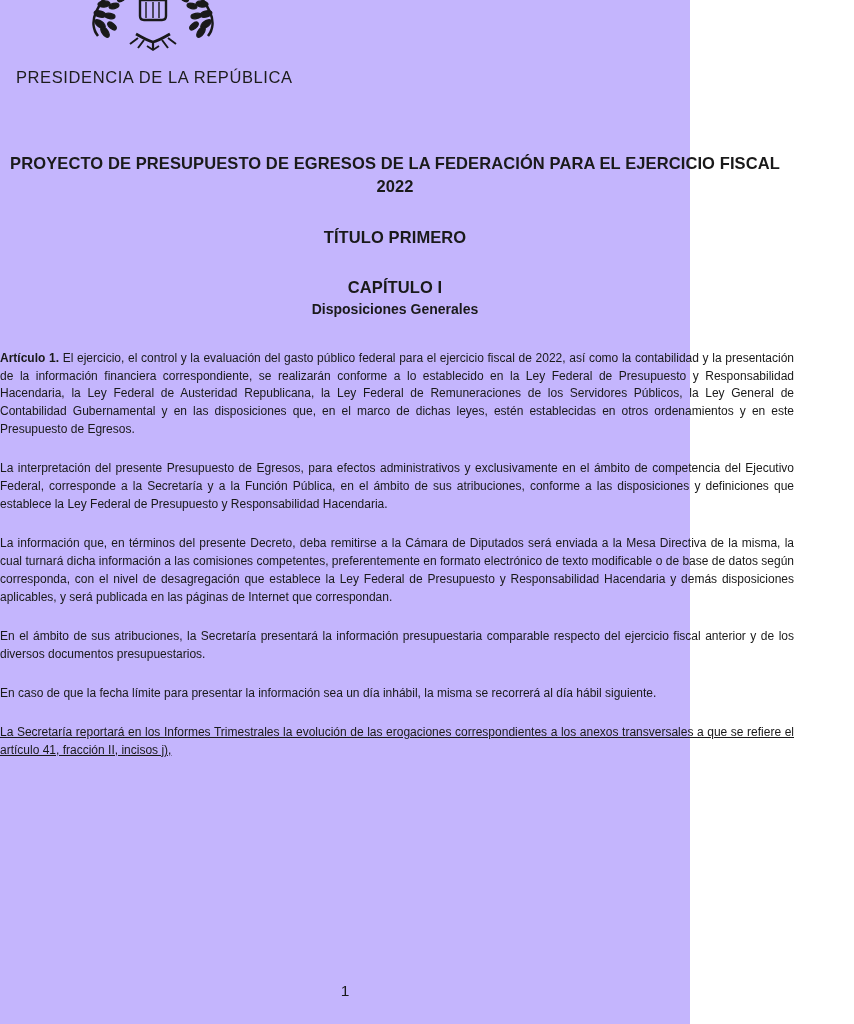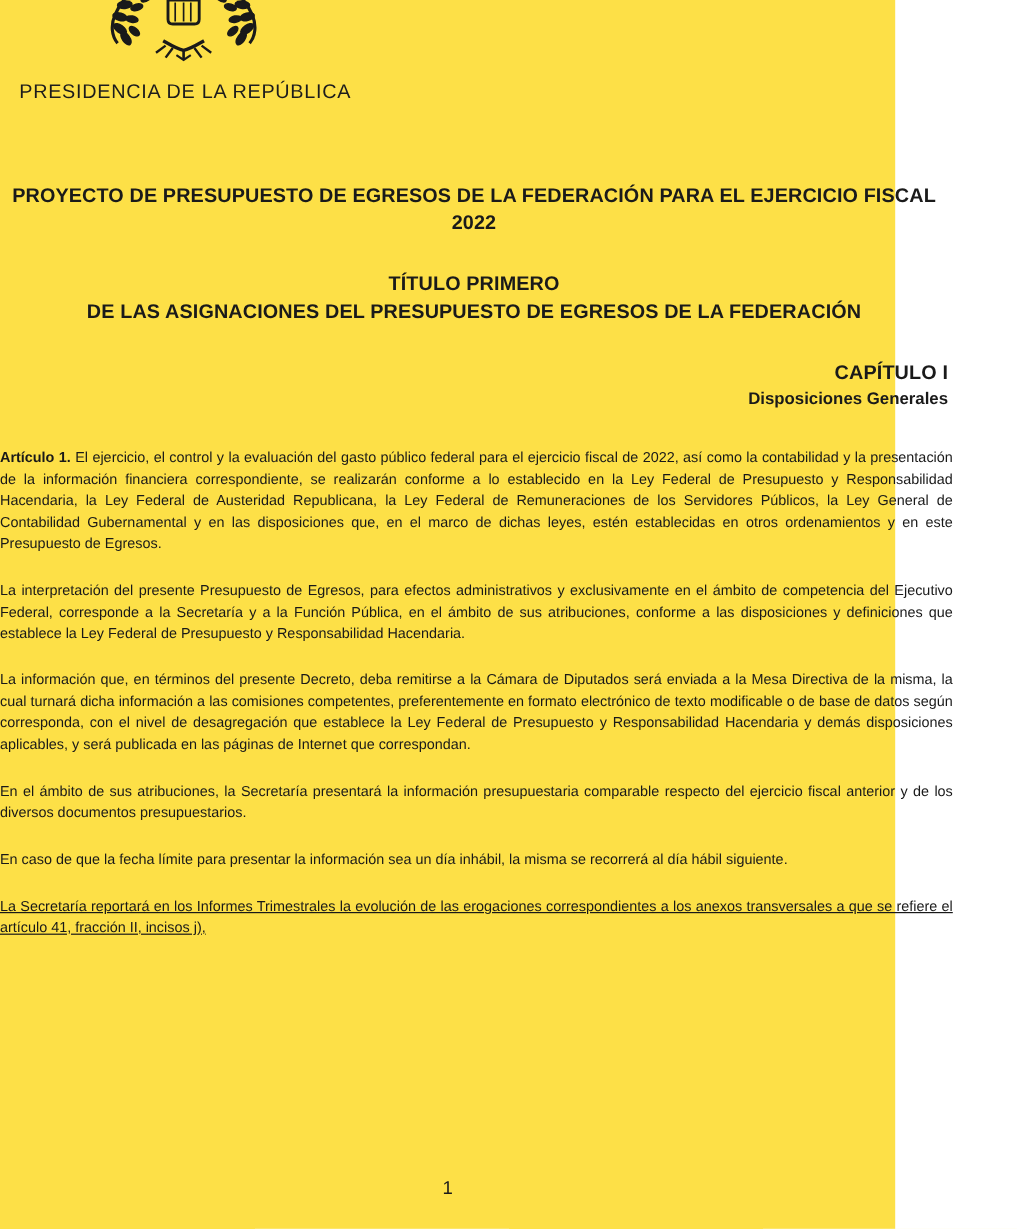--- a/index.html
+++ b/index.html
@@ -12,23 +12,23 @@
     width: 854px;
     height: 1024px;
     position: relative;
     font-family: "Liberation Sans", sans-serif;
     color: #1a1a1a;
     overflow: hidden;
   }
 
   .page {
     position: relative;
-    width: 746px;
+    width: 690px;
     height: 1024px;
-    background: #fde047;
+    background: #c4b5fd;
     padding: 0;
   }
 
   
   .letterhead {
     position: relative;
     height: 108px;
   }
   .emblem {
     position: absolute;
@@ -73,21 +73,20 @@
     text-align: center;
   }
   .section-line {
     font-size: 16.5px;
     font-weight: bold;
     line-height: 1.42;
     letter-spacing: 0.1px;
   }
   .chapter-group {
     margin-top: 27px;
-    text-align: right;
   }
   .chapter-line {
     font-size: 16.5px;
     font-weight: bold;
     line-height: 1.42;
     letter-spacing: 0.1px;
   }
   .chapter-sub {
     font-size: 14px;
     font-weight: bold;
@@ -192,21 +191,20 @@
 
     <div class="letterhead-title">PRESIDENCIA DE LA REPÚBLICA</div>
   </div>
 
   <div class="title-block">
 
     <h1 class="doc-title">PROYECTO DE PRESUPUESTO DE EGRESOS DE LA FEDERACIÓN PARA EL EJERCICIO FISCAL 2022</h1>
 
     <div class="section-group">
       <div class="section-line">TÍTULO PRIMERO</div>
-      <div class="section-line">DE LAS ASIGNACIONES DEL PRESUPUESTO DE EGRESOS DE LA FEDERACIÓN</div>
     </div>
 
     <div class="chapter-group">
       <div class="chapter-line">CAPÍTULO I</div>
       <div class="chapter-sub">Disposiciones Generales</div>
     </div>
   </div>
 
   <div class="body-area">
 

